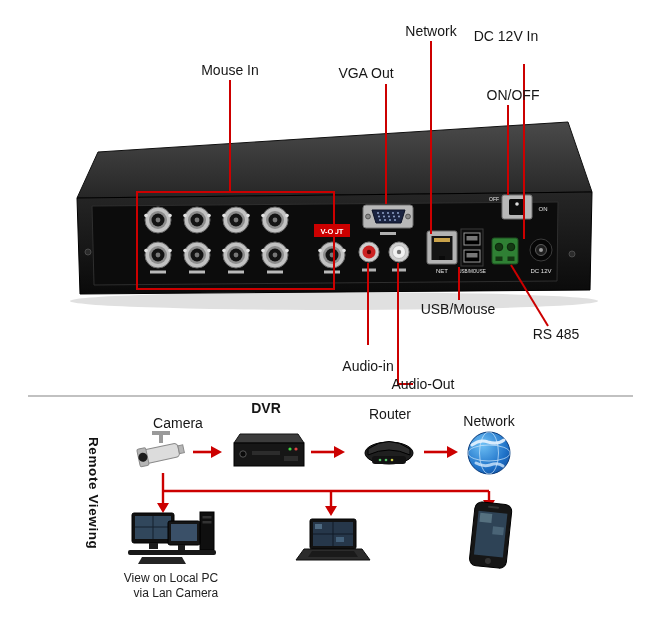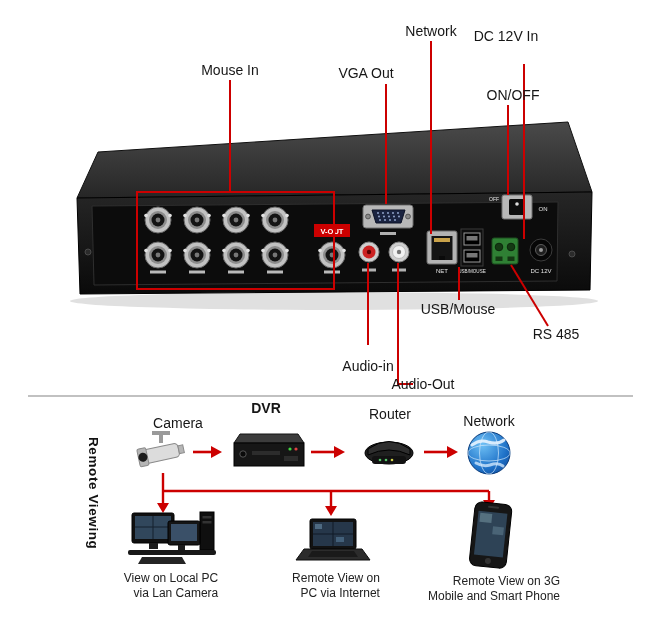--- a/index.html
+++ b/index.html
@@ -290,22 +290,14 @@
 
   <div class="lbl" style="left:178px;top:415px">Camera</div>
   <div class="lbl bold" style="left:266px;top:400px">DVR</div>
   <div class="lbl" style="left:390px;top:406px">Router</div>
   <div class="lbl" style="left:489px;top:413px">Network</div>
 
   <div class="ep" style="left:171px;top:571px">
     <div>View on Local PC</div>
     <div>via Lan Camera</div>
   </div>
-  <div class="ep" style="left:336px;top:571px">
-    <div>Remote View on</div>
-    <div>PC via Internet</div>
-  </div>
-  <div class="ep" style="left:494px;top:574px">
-    <div>Remote View on 3G</div>
-    <div>Mobile and Smart Phone</div>
-  </div>
 
 </div>
 
 </body></html>

